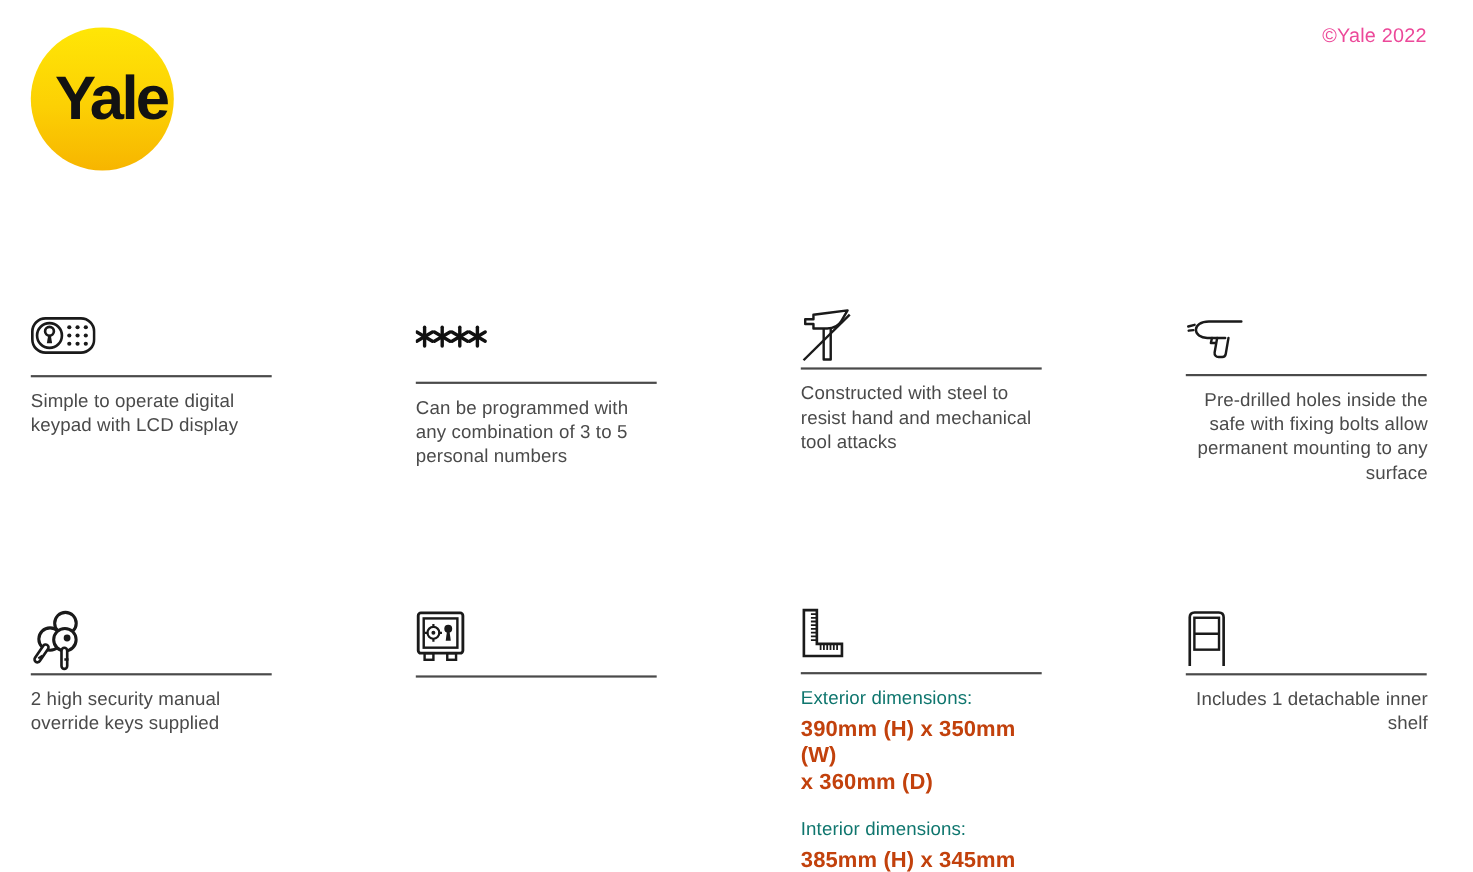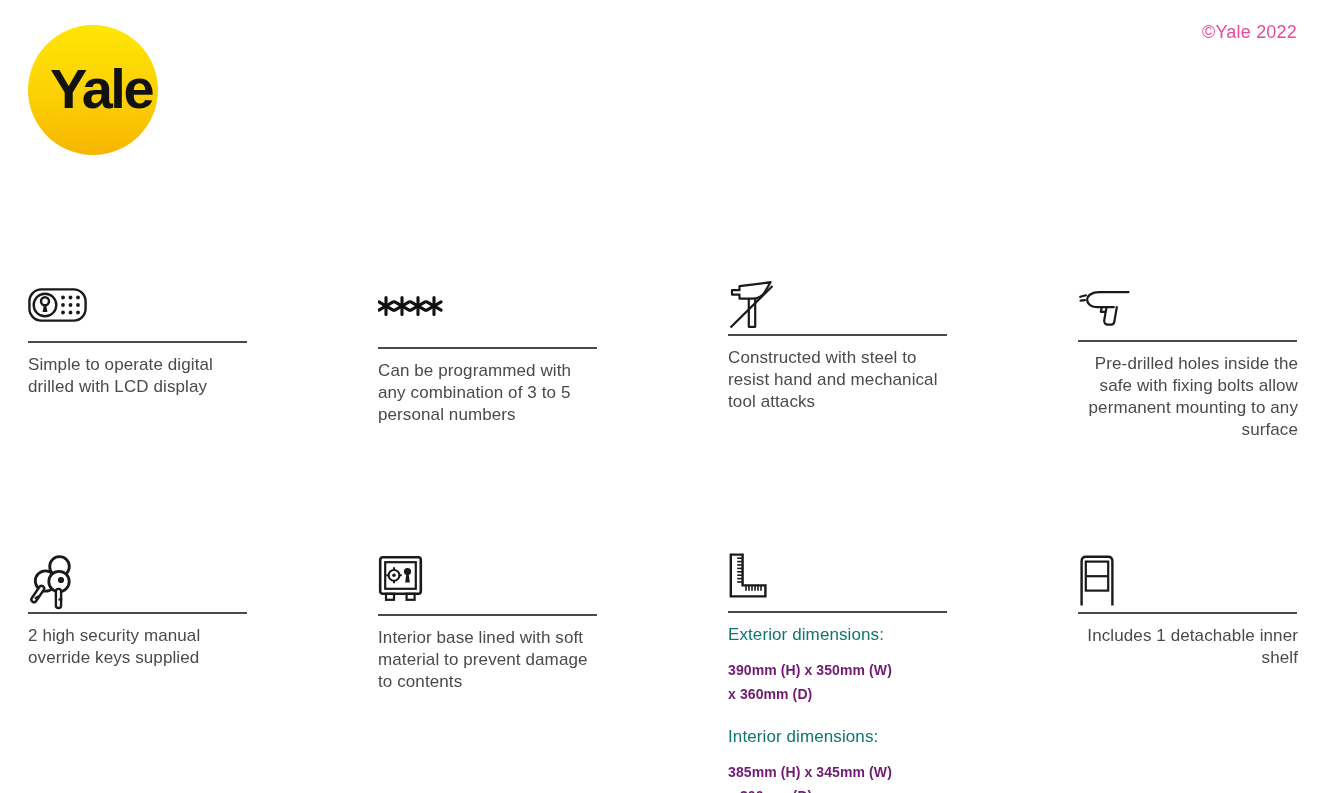--- a/index.html
+++ b/index.html
@@ -31,21 +31,21 @@
   .row1 .icon-box { height:53px; }
   .row2 .icon-box { height:59px; }
   .icon-box svg { display:block; }
   .divider { border-top:2px solid #4a4a4a; width:219px; }
   .desc {
     margin-top:11px; font-size:17px; line-height:22px;
     color:#4a4a4a; letter-spacing:0.1px;
   }
   .dim-label { font-size:17px; line-height:22px; color:#0f766e; }
   .dim-label.spaced { margin-top:20px; }
-  .dim-value { font-size:14px; line-height:24px; font-weight:700; color:#701a75; margin-top:12px; }
+  .dim-value { font-size:20px; line-height:24px; font-weight:700; color:#c2410c; margin-top:5px; }
   .mt0{margin-top:0;} .mt1{margin-top:1px;} .mt3{margin-top:3px;}
   .mt6{margin-top:6px;} .mt7{margin-top:7px;} .mt13{margin-top:13px;}
 </style>
 </head>
 <body>
 
 <div class="logo">
   <span class="logo-text">Yale</span>
 </div>
 <div class="copyright">©Yale 2022</div>
@@ -64,21 +64,21 @@
         <circle cx="35" cy="17" r="1.9"></circle>
           <circle cx="42.5" cy="17" r="1.9"></circle>
           <circle cx="50" cy="17" r="1.9"></circle>
         <circle cx="35" cy="24.5" r="1.9"></circle>
           <circle cx="42.5" cy="24.5" r="1.9"></circle>
           <circle cx="50" cy="24.5" r="1.9"></circle>
       </g>
     </svg>
   </div>
   <div class="divider"></div>
-  <div class="desc">Simple to operate digital drilled with LCD display</div>
+  <div class="desc">Simple to operate digital keypad with LCD display</div>
 </div>
 
 <div class="cell row1 c2">
   <div class="icon-box">
     <svg class="mt13" width="66" height="26" viewBox="0 0 66 26">
       <g stroke="#111111" stroke-width="3.1" stroke-linecap="round">
         <line x1="8" y1="3.5" x2="8" y2="20.5"></line>
           <line x1="0.9" y1="7.8" x2="15.1" y2="16.2"></line>
           <line x1="0.9" y1="16.2" x2="15.1" y2="7.8"></line>
         <line x1="24" y1="3.5" x2="24" y2="20.5"></line>
@@ -159,21 +159,20 @@
         <line x1="16" y1="12.3" x2="16" y2="15.5"></line>
           <line x1="16" y1="25.1" x2="16" y2="28.3"></line>
         <line x1="8.2" y1="20.3" x2="11.4" y2="20.3"></line>
           <line x1="20.6" y1="20.3" x2="23.8" y2="20.3"></line>
       </g>
       <circle cx="29.5" cy="16.5" r="3.6" fill="#1a1a1a"></circle>
       <polygon points="28.3,19 30.7,19 31.8,27.5 27.2,27.5" fill="#1a1a1a"></polygon>
     </svg>
   </div>
   <div class="divider"></div>
-  <div class="desc">Interior base lined with soft material to prevent damage to contents</div>
 </div>
 
 <div class="cell row2 c3">
   <div class="icon-box">
     <svg class="mt0" width="40" height="47" viewBox="0 0 40 47">
       <path d="M2.8,2.6 L14.6,2.6 L14.6,33.4 L37.4,33.4 L37.4,44.4 L2.8,44.4 Z" fill="none" stroke="#1a1a1a" stroke-width="2.4"></path>
       <g stroke="#1a1a1a" stroke-width="1.6">
         <line x1="14.6" y1="6.2" x2="9.2" y2="6.2"></line>
           <line x1="14.6" y1="9.6" x2="9.2" y2="9.6"></line>
         <line x1="14.6" y1="13" x2="9.2" y2="13"></line>

